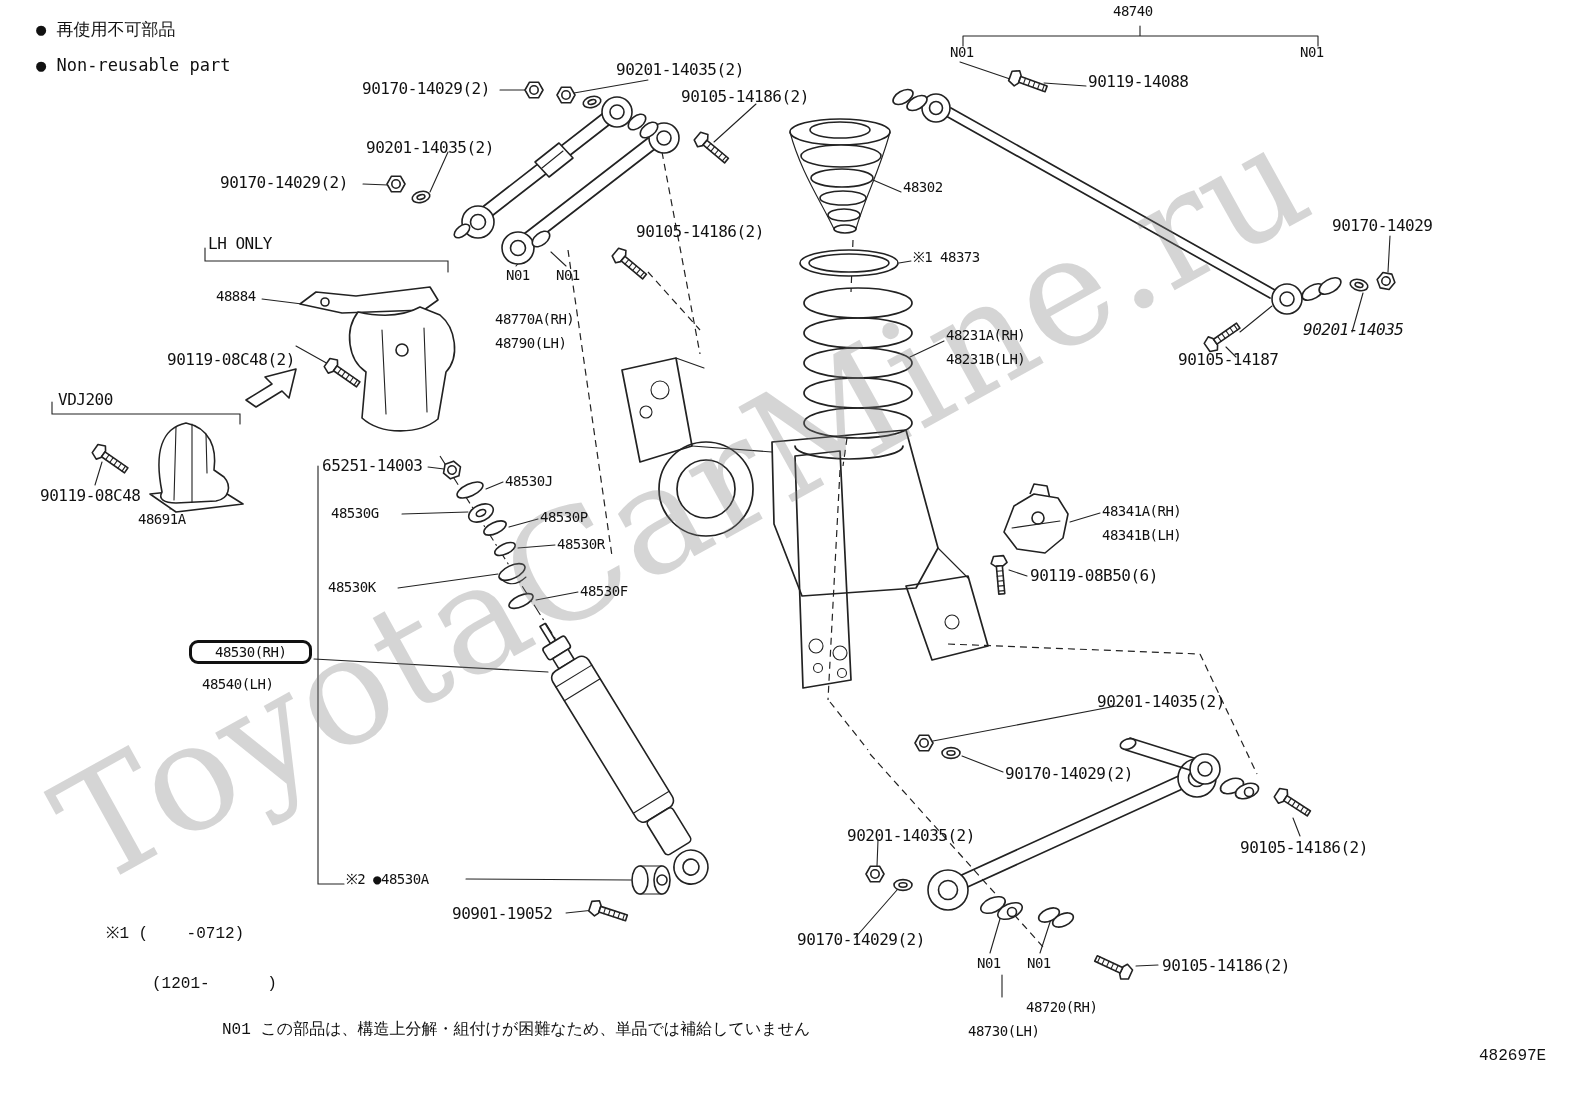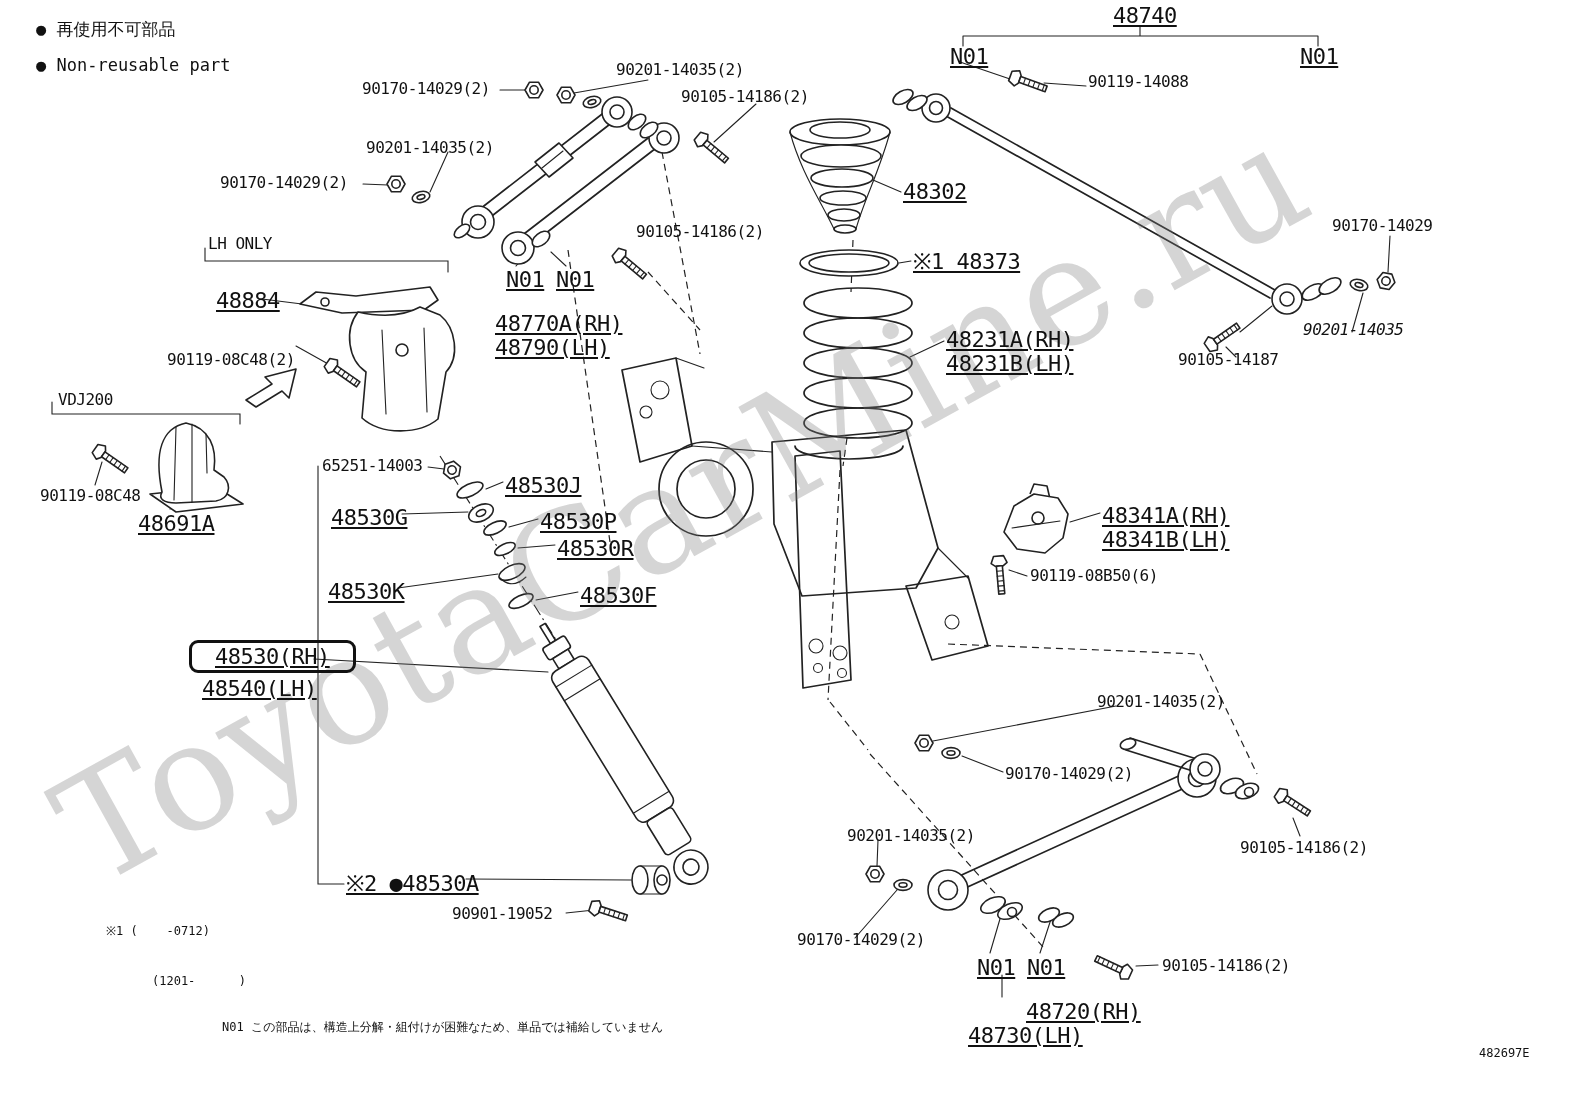--- a/index.html
+++ b/index.html
@@ -12,22 +12,22 @@
   .watermark {
     position:absolute; left:70px; top:756px;
     font-family:"DejaVu Serif", serif; font-size:150px; letter-spacing:1px;
     color:rgba(125,125,125,0.32); white-space:nowrap;
     transform:rotate(-29deg); transform-origin:0 50%;
     pointer-events:none; user-select:none;
   }
   #labels-layer { position:absolute; left:0; top:0; width:100%; height:100%; }
   #labels-layer .label { position:absolute; white-space:pre; line-height:1.15; }
   .label.hw     { font-size:16px; letter-spacing:-0.5px; }
-  .label.part   { font-size:22px; letter-spacing:-0.5px;text-decoration:underline; }
-  .label.note   { font-size:12px; }
+  .label.part   { font-size:14px; letter-spacing:-0.5px; }
+  .label.note   { font-size:16px;font-family:Liberation Mono, monospace; }
   .label.legend { font-size:17px; }
   .label.boxed  { border:3.5px solid #111; border-radius:9px; padding:1px 23px; margin-left:-11px; margin-top:-5px; }
   
   .ln      { stroke:#222; stroke-width:1.7; fill:none; stroke-linecap:round; stroke-linejoin:round; }
   .fw      { fill:#fff; stroke:#222; stroke-width:1.6; stroke-linejoin:round; }
   .thin    { stroke:#222; stroke-width:1.1; fill:none; stroke-linecap:round; }
   .dash    { stroke:#222; stroke-width:1.2; fill:none; stroke-dasharray:7 5; }
   .dashdot { stroke:#222; stroke-width:1.1; fill:none; stroke-dasharray:12 4 2 4; }
 </style>
 </head>

